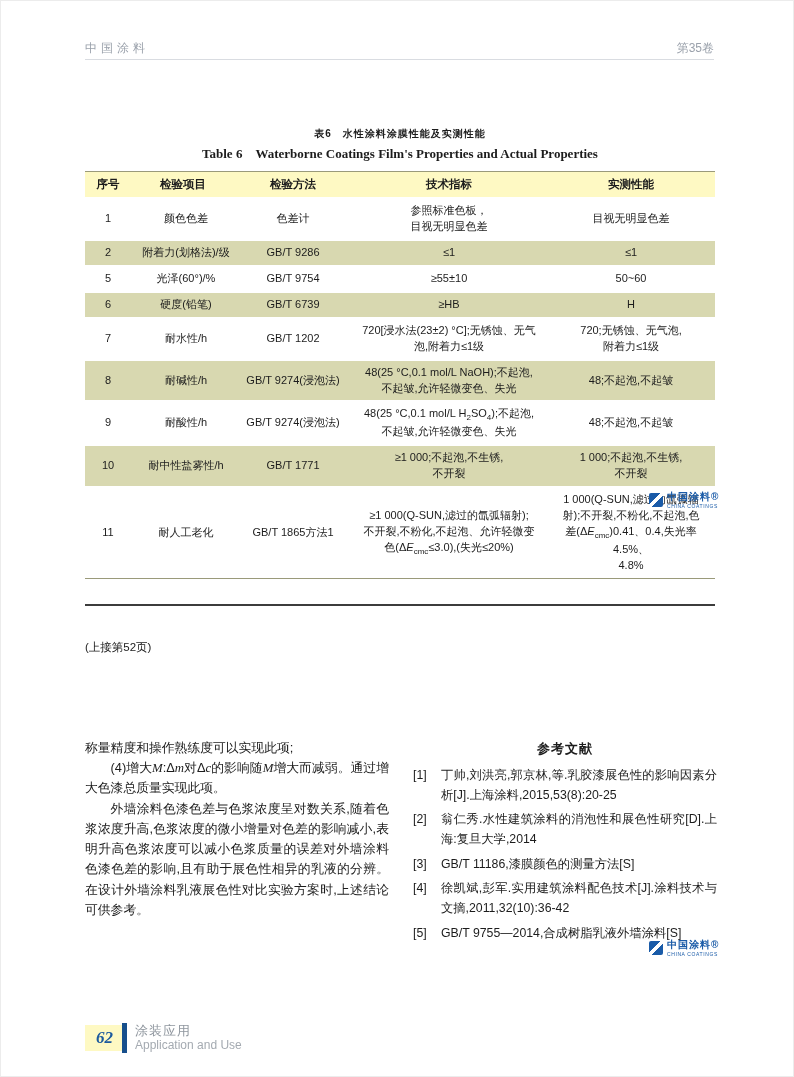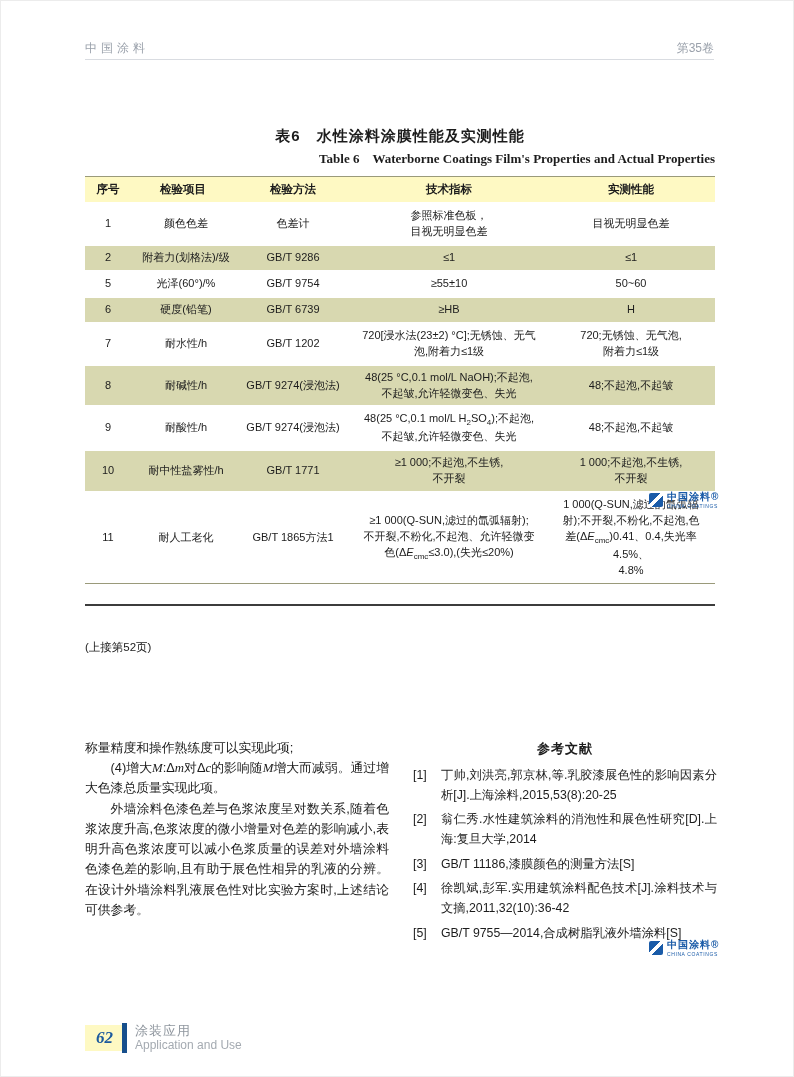--- a/index.html
+++ b/index.html
@@ -10,22 +10,22 @@
   .page-edge{position:absolute;inset:0;border:1px solid #ececec;pointer-events:none;}
 
   
   .run-head{position:absolute;top:40px;left:85px;right:80px;display:flex;justify-content:space-between;
     font-size:12px;color:#9aa1ab;}
   .run-head .journal{letter-spacing:4px;}
   .head-rule{position:absolute;top:59px;left:85px;right:80px;height:1px;background:#d9dce1;}
 
   
   .table-wrap{position:absolute;top:127px;left:85px;width:630px;}
-  .tbl-title-zh{text-align:center;font-size:15px;font-weight:bold;letter-spacing:1px;}
-  .tbl-title-en{text-align:right;font-size:13px;font-weight:bold;margin-top:4px;
+  .tbl-title-zh{text-align:center;font-size:10px;font-weight:bold;letter-spacing:1px;}
+  .tbl-title-en{text-align:center;font-size:13px;font-weight:bold;margin-top:4px;
     font-family:"Liberation Serif","DejaVu Serif",serif;}
   table.props{width:100%;border-collapse:collapse;margin-top:8px;font-size:11px;
     border-bottom:1px solid #9a9a7a;}
   table.props th{background:#fef9c3;font-weight:bold;padding:5px 2px;font-size:11.5px;}
   table.props td{padding:4px 3px;text-align:center;line-height:1.45;border-top:2px solid #ffffff;}
   table.props th{border-top:1px solid #9a9a7a;}
   table.props tr.shaded td{background:#d8d8b0;}
   table.props td.item{text-align:center;padding-left:9px;}
   table.props col.c-no{width:46px;}
   table.props col.c-item{width:104px;}

